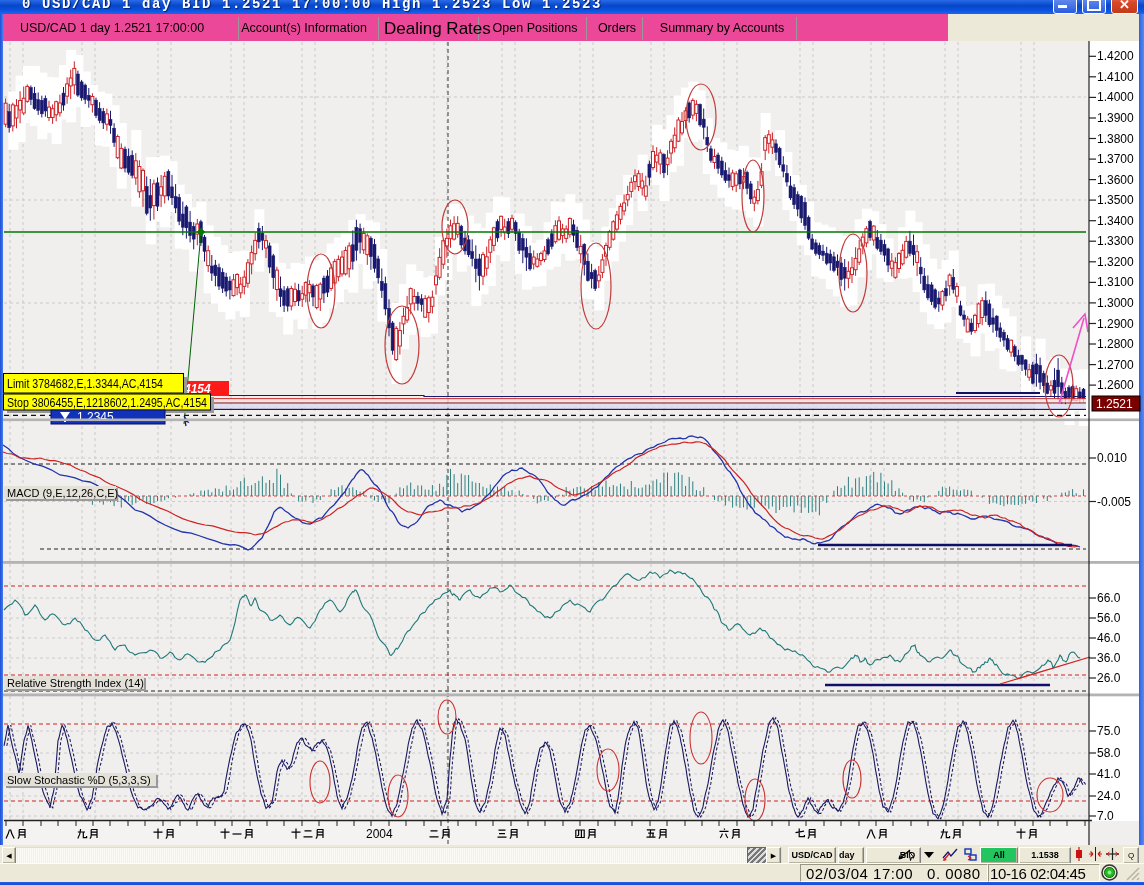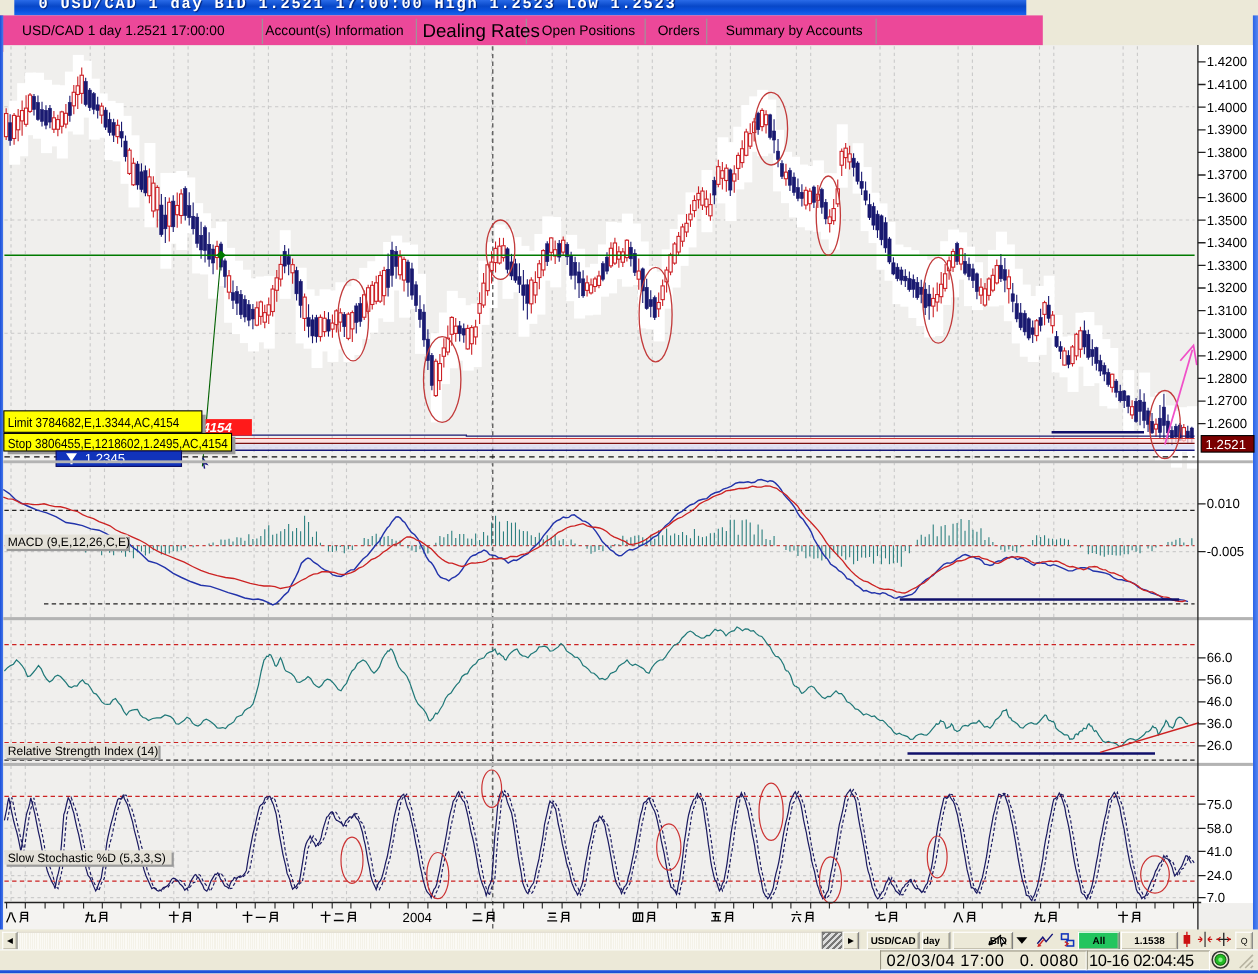--- a/index.html
+++ b/index.html
@@ -1,18 +1,18 @@
 <!DOCTYPE html>
 <html><head><meta charset="utf-8"><style>
 html,body{margin:0;padding:0;width:1144px;height:885px;overflow:hidden;background:#ece9d8;
 font-family:'Liberation Sans',sans-serif;}
 #frame{position:relative;width:1144px;height:885px;}
 </style></head><body>
 <div id="frame">
-<div style="position:absolute;left:13px;top:0;width:920px;height:14px;overflow:hidden;background:linear-gradient(180deg,#2a6be8 0%,#0747c8 40%,#0a51dd 70%,#1a66ef 100%);">
+<div style="position:absolute;left:0;top:0;width:1144px;height:14px;overflow:hidden;background:linear-gradient(180deg,#2a6be8 0%,#0747c8 40%,#0a51dd 70%,#1a66ef 100%);">
       <div style="position:absolute;left:22px;top:-4px;color:#fff;font-weight:bold;font-size:14px;letter-spacing:1.6px;font-family:'Liberation Mono',monospace;text-shadow:1px 1px 1px #00227a;white-space:nowrap;">0 USD/CAD 1 day BID 1.2521 17:00:00 High 1.2523 Low 1.2523</div>
       <div style="position:absolute;left:1053px;top:-8px;width:22px;height:20px;background:linear-gradient(180deg,#7ba1f0,#2a5be0);border:1px solid #fff;border-radius:3px;">
         <div style="position:absolute;left:4px;top:12px;width:9px;height:3px;background:#fff;"></div>
       </div>
       <div style="position:absolute;left:1082px;top:-8px;width:22px;height:20px;background:linear-gradient(180deg,#7ba1f0,#2a5be0);border:1px solid #fff;border-radius:3px;">
         <div style="position:absolute;left:4px;top:6px;width:10px;height:8px;border:2px solid #fff;"></div>
       </div>
       <div style="position:absolute;left:1111px;top:-8px;width:25px;height:20px;background:linear-gradient(180deg,#f0a088,#d8492a 45%,#c03a1a);border:1px solid #fff;border-radius:3px;color:#fff;font-weight:bold;font-size:13px;text-align:center;line-height:24px;font-family:'Liberation Sans',sans-serif;">✕</div>
     </div>
 <div style="position:absolute;left:0;top:14px;width:948px;height:27px;background:#ec4899;border-bottom:6px solid #be185d;">

